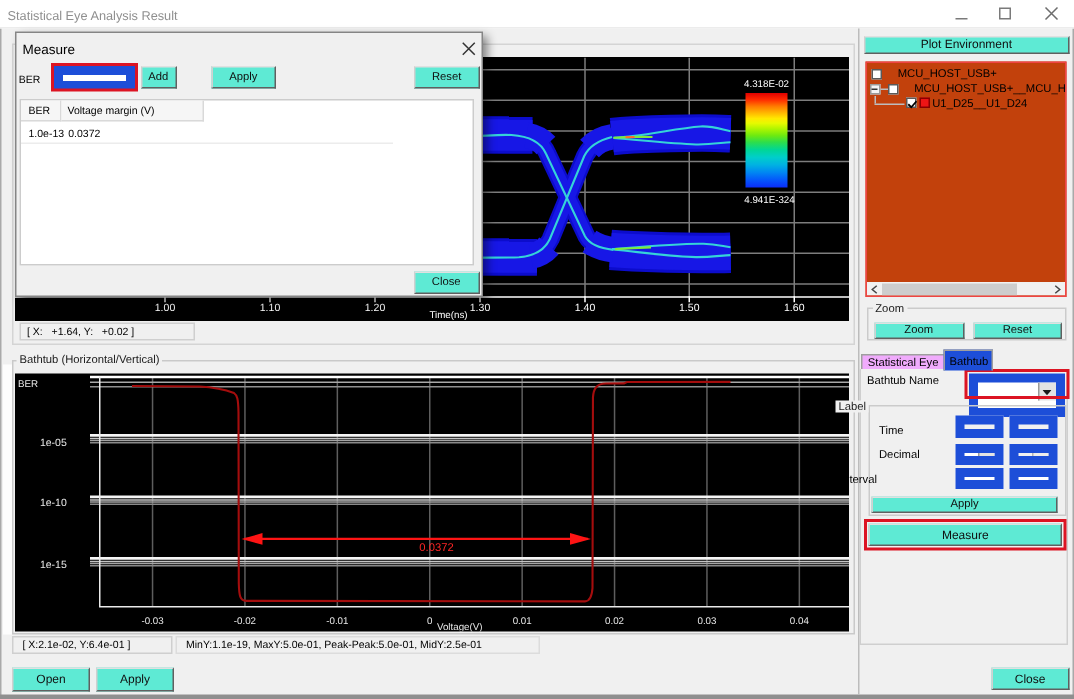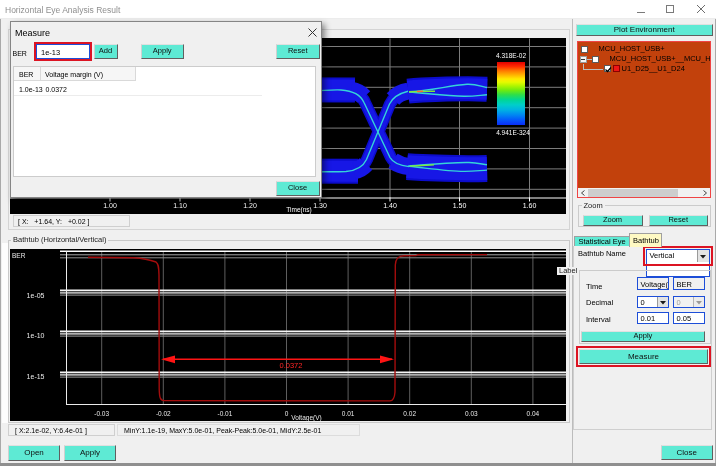--- a/index.html
+++ b/index.html
@@ -1,30 +1,30 @@
 <!DOCTYPE html>
 <html><head><meta charset="utf-8"><style>
 *{margin:0;padding:0;box-sizing:border-box}
 html,body{width:716px;height:466px;overflow:hidden}
 body{font-family:"Liberation Sans",sans-serif;background:#f0f0f0;position:relative;outline:1px solid #a9a9a9;outline-offset:-1px}
 .abs{position:absolute}
 .btn{position:absolute;background:#5eead4;border:1px solid;border-color:#e0e0e0 #606060 #606060 #d0d0d0;display:flex;align-items:center;justify-content:center;color:#101010}
-.fld{position:absolute;background:#fff;border:1px solid #1d4ed8;color:#000;overflow:hidden;white-space:nowrap}
+.fld{position:absolute;background:#fff;border:6px solid #1d4ed8;color:#000;overflow:hidden;white-space:nowrap}
 .gb{position:absolute;border:1px solid #cbcbcb}
 .gbl{position:absolute;background:#f0f0f0;padding:0 2px;color:#202020}
 .t75{font-size:7.5px;line-height:8.5px}
 .t8{font-size:8px;line-height:9px}
 .t7{font-size:7px;line-height:8px}
 .redbox{position:absolute;border:2px solid #dc1423}
 .sbar{position:absolute;background:#f0f0f0;border:1px solid #cfcfcf;color:#000;overflow:hidden;white-space:nowrap}
 </style></head>
 <body>
 
 <div class="abs" style="left:0;top:0;width:716px;height:19px;background:#ffffff;border-bottom:1px solid #ececec"></div>
-<div class="abs" style="left:5px;top:5px;font-size:8.5px;color:#8f8f8f">Horizontal Eye Analysis Result</div>
+<div class="abs" style="left:5px;top:5px;font-size:8.5px;color:#8f8f8f">Statistical Eye Analysis Result</div>
 <div class="abs" style="left:637px;top:12px;width:8px;height:1px;background:#7a7a7a"></div>
 <div class="abs" style="left:666px;top:5px;width:8px;height:8px;border:1px solid #7a7a7a"></div>
 <svg class="abs" style="left:696px;top:4px" width="10" height="10">
     <path d="M1,1 L9,9 M9,1 L1,9" stroke="#6d6d6d" stroke-width="1"></path>
   </svg>
 
 <div class="gb" style="left:8px;top:28.5px;width:562px;height:201px;border-color:#d4d4d4"></div>
 
 <div class="abs" style="left:10px;top:37.5px;width:556px;height:176.5px;background:#000">
 <svg width="556" height="176.5" style="position:absolute;left:0;top:0">
@@ -218,26 +218,26 @@
       </svg>
   </div>
 </div>
 
 <div class="gb" style="left:577.5px;top:205px;width:133px;height:22px"></div>
 <div class="gbl t75" style="left:581.5px;top:201.5px">Zoom</div>
 <div class="btn t75" style="left:582.5px;top:215px;width:60px;height:11px">Zoom</div>
 <div class="btn t75" style="left:648.5px;top:215px;width:59.5px;height:11px">Reset</div>
 
 <div class="abs" style="left:572.5px;top:246px;width:139px;height:184px;border:1px solid #cfcfcf;border-top:none"></div>
-<div class="abs t75" style="left:573.5px;top:235.5px;width:72px;height:10.5px;background:#5eead4;border:1px solid #9f9f9f;border-bottom:none;padding:1.5px 0 0 4px">Statistical Eye</div>
-<div class="abs t75" style="left:628.5px;top:233px;width:33px;height:13.5px;background:#fef9c3;border:1px solid #9f9f9f;border-bottom:none;padding:2.5px 0 0 3.5px;z-index:3">Bathtub</div>
+<div class="abs t75" style="left:573.5px;top:235.5px;width:72px;height:10.5px;background:#f0abfc;border:1px solid #9f9f9f;border-bottom:none;padding:1.5px 0 0 4px">Statistical Eye</div>
+<div class="abs t75" style="left:628.5px;top:233px;width:33px;height:13.5px;background:#1d4ed8;border:1px solid #9f9f9f;border-bottom:none;padding:2.5px 0 0 3.5px;z-index:3">Bathtub</div>
 <div class="abs" style="left:573.5px;top:245.5px;width:138px;height:1px;background:#f0f0f0"></div>
 
 <div class="abs t75" style="left:578px;top:250px;color:#000">Bathtub Name</div>
-<div class="fld t75" style="left:645.5px;top:248.5px;width:64.5px;height:28px;padding:2px 0 0 3px">Vertical
+<div class="fld t75" style="left:645.5px;top:248.5px;width:64.5px;height:28px;padding:17px 0 0 3px">Vertical
   <div class="abs" style="right:0;top:0;width:12px;height:12.5px;background:#e3e3e3;border-left:1px solid #9a9a9a"></div>
   <svg class="abs" style="right:3px;top:5px" width="6" height="4">
       <polygon points="0,0 6,0 3,3.5" fill="#1a1a1a"></polygon>
     </svg>
 </div>
 <div class="redbox" style="left:642.5px;top:245.5px;width:70.5px;height:20px"></div>
 
 <div class="gb" style="left:579px;top:270px;width:132px;height:74px"></div>
 <div class="gbl t75" style="left:557px;top:266.5px">Label</div>
 <div class="abs t75" style="left:586px;top:283px;color:#000">Time</div>
@@ -249,21 +249,21 @@
   <svg class="abs" style="right:2.5px;top:4px" width="6" height="4">
       <polygon points="0,0 6,0 3,3.5" fill="#1a1a1a"></polygon>
     </svg>
 </div>
 <div class="fld t75" style="left:672.5px;top:295.5px;width:32.5px;height:12px;background:#f1f1f1;color:#9a9a9a;padding:2px 0 0 3px">0
   <div class="abs" style="right:0;top:0;width:11px;height:10.5px;background:#ececec;border-left:1px solid #b5b5b5"></div>
   <svg class="abs" style="right:2.5px;top:4px" width="6" height="4">
       <polygon points="0,0 6,0 3,3.5" fill="#9a9a9a"></polygon>
     </svg>
 </div>
-<div class="abs t75" style="left:586px;top:315.5px;color:#000">Interval</div>
+<div class="abs t75" style="left:560px;top:315.5px;color:#000">Interval</div>
 <div class="fld t75" style="left:636.5px;top:311.5px;width:32.5px;height:12.5px;padding:2.5px 0 0 3px">0.01</div>
 <div class="fld t75" style="left:672.5px;top:311.5px;width:32.5px;height:12.5px;padding:2.5px 0 0 3px">0.05</div>
 <div class="btn t75" style="left:581px;top:330.5px;width:124px;height:11px">Apply</div>
 
 <div class="btn t8" style="left:579px;top:349px;width:129px;height:14.5px">Measure</div>
 <div class="redbox" style="left:575.5px;top:345.5px;width:135.5px;height:21.5px"></div>
 
 <div class="btn t8" style="left:661px;top:445px;width:51.5px;height:14.5px">Close</div>
 
 <div class="abs" style="left:10px;top:21px;width:312px;height:177px;background:#f0f0f0;border:1px solid #858585;box-shadow:3px 3px 6px rgba(0,0,0,0.45);z-index:10">

